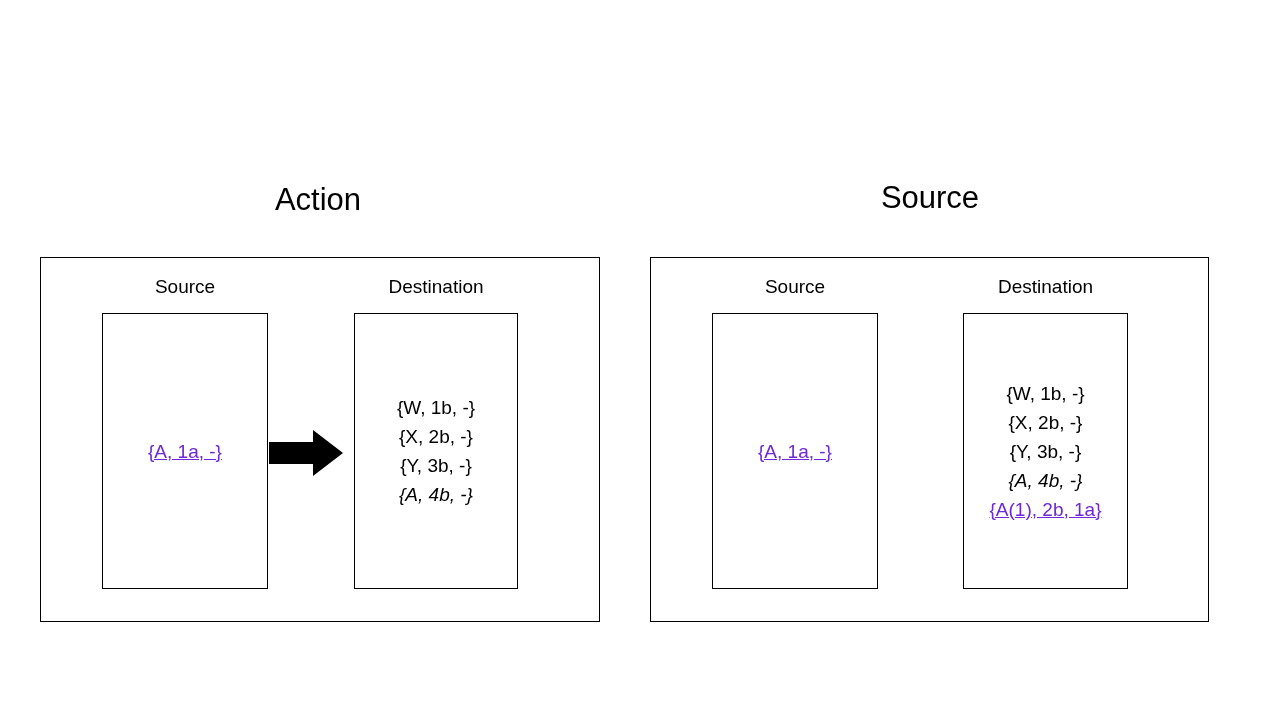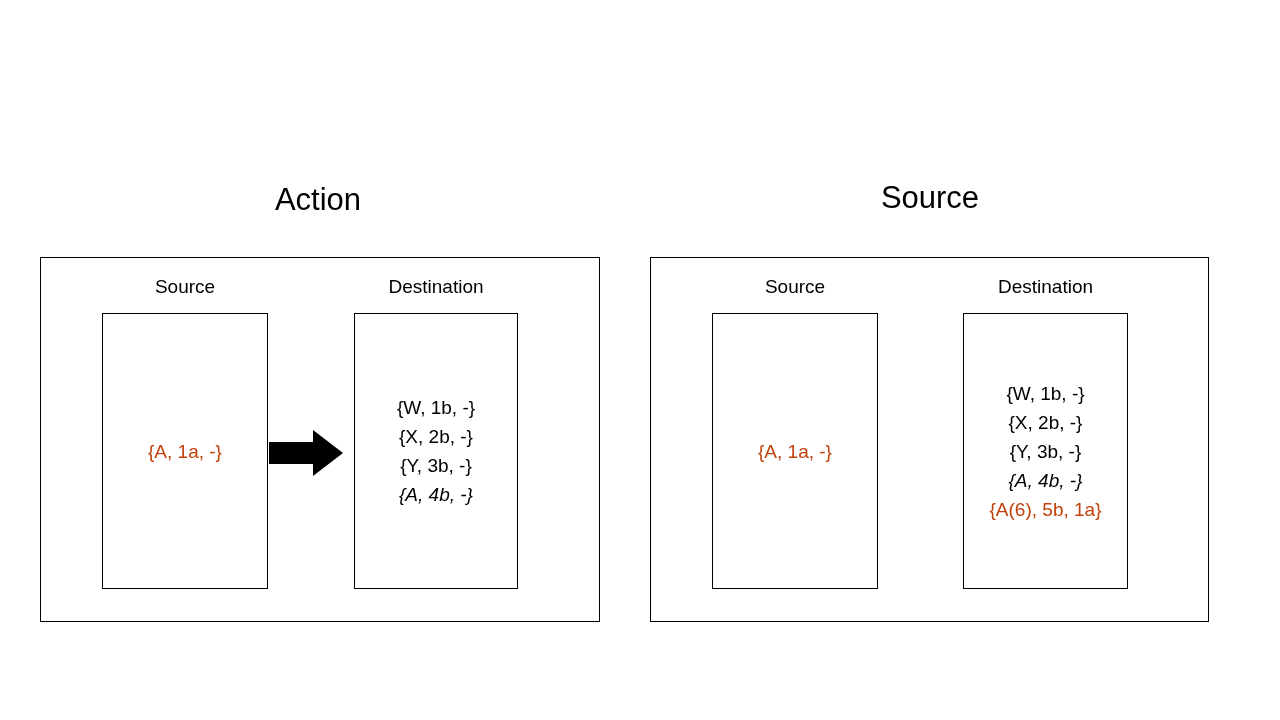--- a/index.html
+++ b/index.html
@@ -80,21 +80,21 @@
     width: 100%;
   }
   .tuple {
     font-size: 19px;
     line-height: 29px;
     white-space: nowrap;
     color: #000000;
     text-align: center;
   }
   .tuple.italic { font-style: italic; }
-  .tuple.blue   { color: #c2410c; }
+  .tuple.blue   { color: #6d28d9; text-decoration: underline; }
 
   
   .arrow-wrap {
     position: absolute;
     left: 269px;
     top: 414px;
     width: 74px;
     height: 46px;
   }
   .arrow-wrap svg { display: block; }
@@ -146,17 +146,17 @@
   </div>
 
   <div class="col-label" style="left:963px; top:258px; width:165px;">Destination</div>
 
   <div class="box" id="result-destination-box" style="left:963px; top:297px; width:165px; height:276px;">
     <div class="tuple-list">
         <div class="tuple">{W, 1b, -}</div>
         <div class="tuple">{X, 2b, -}</div>
         <div class="tuple">{Y, 3b, -}</div>
         <div class="tuple italic">{A, 4b, -}</div>
-        <div class="tuple blue">{A(6), 5b, 1a}</div>
+        <div class="tuple blue">{A(1), 2b, 1a}</div>
       </div>
   </div>
 
 </div>
 
 </body></html>

